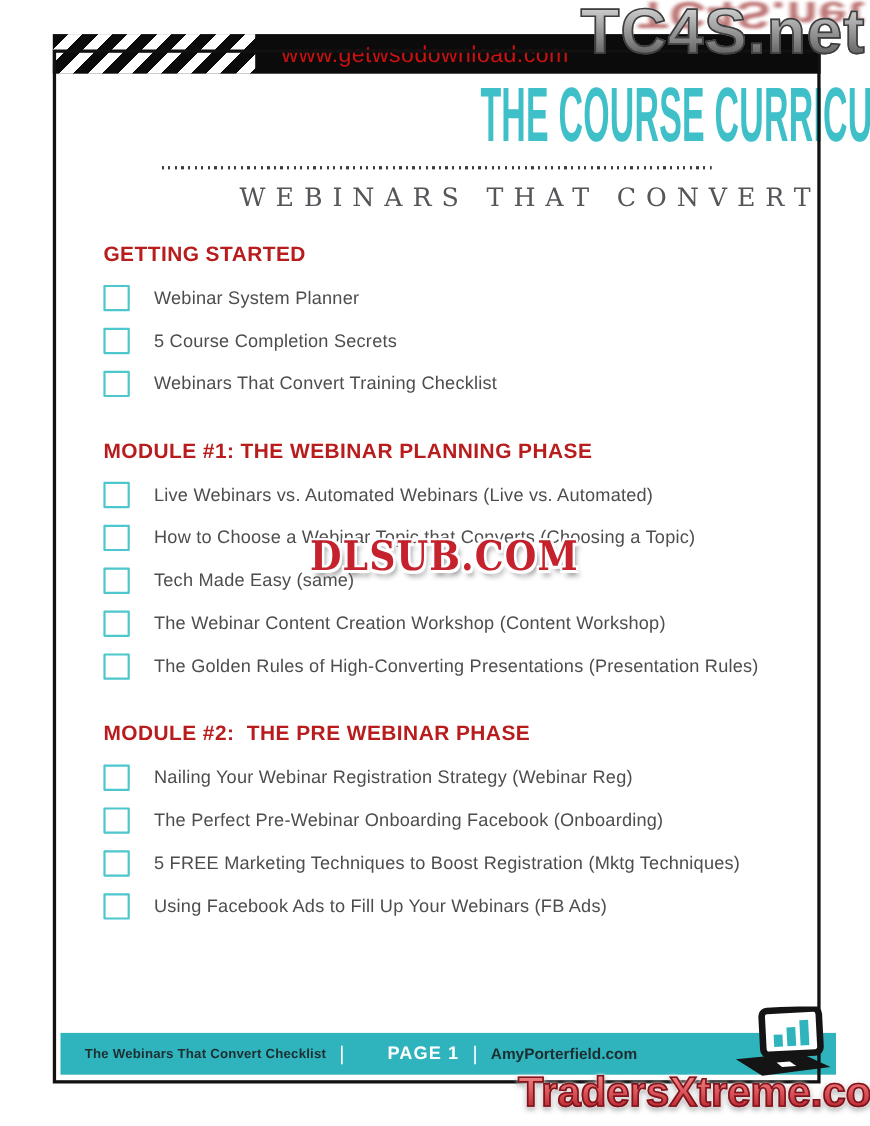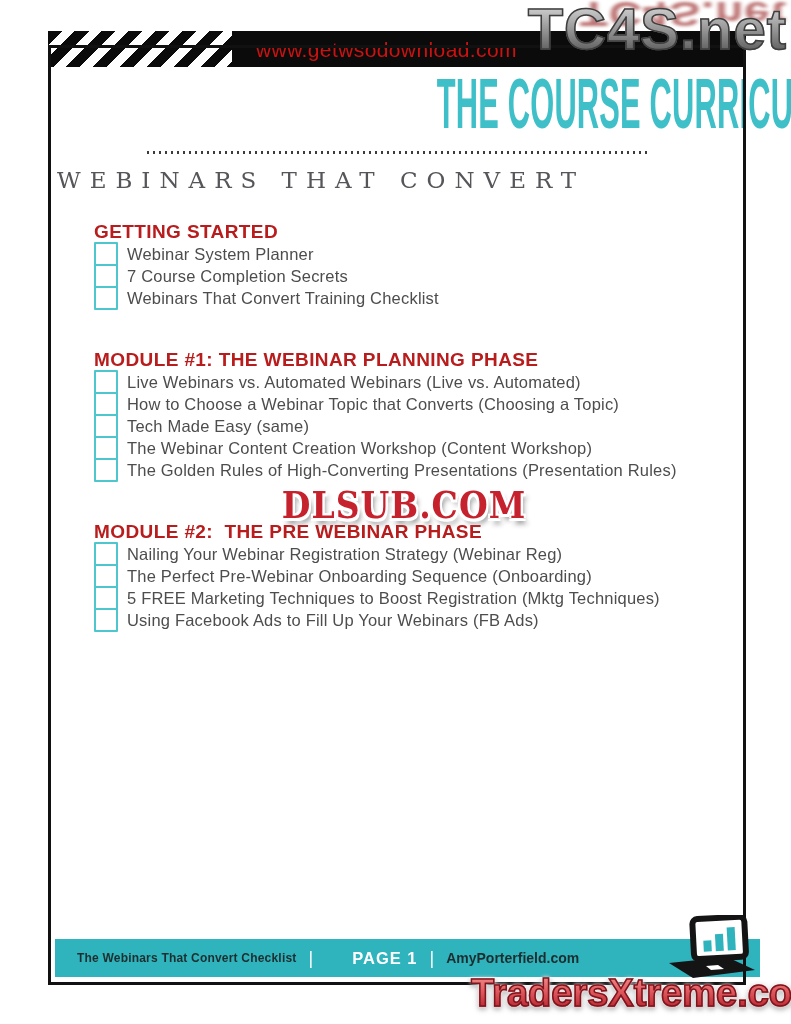--- a/index.html
+++ b/index.html
@@ -36,32 +36,32 @@
   .title-text{
     display:inline-block;font-weight:700;font-size:70px;line-height:62px;
     letter-spacing:.5px;color:#3fc0c8;white-space:nowrap;
     transform:scale(.44,1);transform-origin:50% 50%;
   }
   .dots{
     width:500px;height:3px;margin:16px auto 0;
     background:repeating-linear-gradient(90deg,#3c3c3c 0 2px,transparent 2px 6px);
   }
   .subtitle{
-    margin-top:13px;text-align:left;font-family:"DejaVu Serif",serif;
+    margin-top:13px;text-align:right;font-family:"DejaVu Serif",serif;
     font-size:23px;letter-spacing:9px;color:#56565a;padding-left:9px;white-space:nowrap;
   }
 
   
   .content{padding:0 36px 0 46px;}
   .section-heading{
     font-size:19px;font-weight:700;color:#b91c1c;letter-spacing:.4px;
     margin:40px 0 0;white-space:pre-wrap;
   }
   .section-heading.first{margin-top:28px;}
-  .row{display:flex;align-items:center;gap:9px;height:22px;}
+  .row{display:flex;align-items:center;gap:22px;margin-top:17px;height:22px;}
   .checkbox{
     width:20px;height:20px;border:2px solid #4dc6cd;background:#fff;
     flex:none;border-radius:1px;
   }
   .item-label{font-size:16.5px;color:#4d4d4d;letter-spacing:.2px;white-space:nowrap;}
 
   
   .footer-bar{
     position:absolute;left:55px;top:939px;width:705px;height:38px;
     background:#2fb3bd;z-index:2;display:flex;align-items:center;
@@ -129,21 +129,21 @@
   <div class="content">
 
     <div class="section-heading first">GETTING STARTED</div>
 
     <div class="row">
       <span class="checkbox"></span>
       <span class="item-label">Webinar System Planner</span>
     </div>
     <div class="row">
       <span class="checkbox"></span>
-      <span class="item-label">7 Course Completion Secrets</span>
+      <span class="item-label">5 Course Completion Secrets</span>
     </div>
     <div class="row">
       <span class="checkbox"></span>
       <span class="item-label">Webinars That Convert Training Checklist</span>
     </div>
 
     <div class="section-heading">MODULE #1: THE WEBINAR PLANNING PHASE</div>
 
     <div class="row">
       <span class="checkbox"></span>
@@ -167,21 +167,21 @@
     </div>
 
     <div class="section-heading">MODULE #2:  THE PRE WEBINAR PHASE</div>
 
     <div class="row">
       <span class="checkbox"></span>
       <span class="item-label">Nailing Your Webinar Registration Strategy (Webinar Reg)</span>
     </div>
     <div class="row">
       <span class="checkbox"></span>
-      <span class="item-label">The Perfect Pre-Webinar Onboarding Sequence (Onboarding)</span>
+      <span class="item-label">The Perfect Pre-Webinar Onboarding Facebook (Onboarding)</span>
     </div>
     <div class="row">
       <span class="checkbox"></span>
       <span class="item-label">5 FREE Marketing Techniques to Boost Registration (Mktg Techniques)</span>
     </div>
     <div class="row">
       <span class="checkbox"></span>
       <span class="item-label">Using Facebook Ads to Fill Up Your Webinars (FB Ads)</span>
     </div>
 

